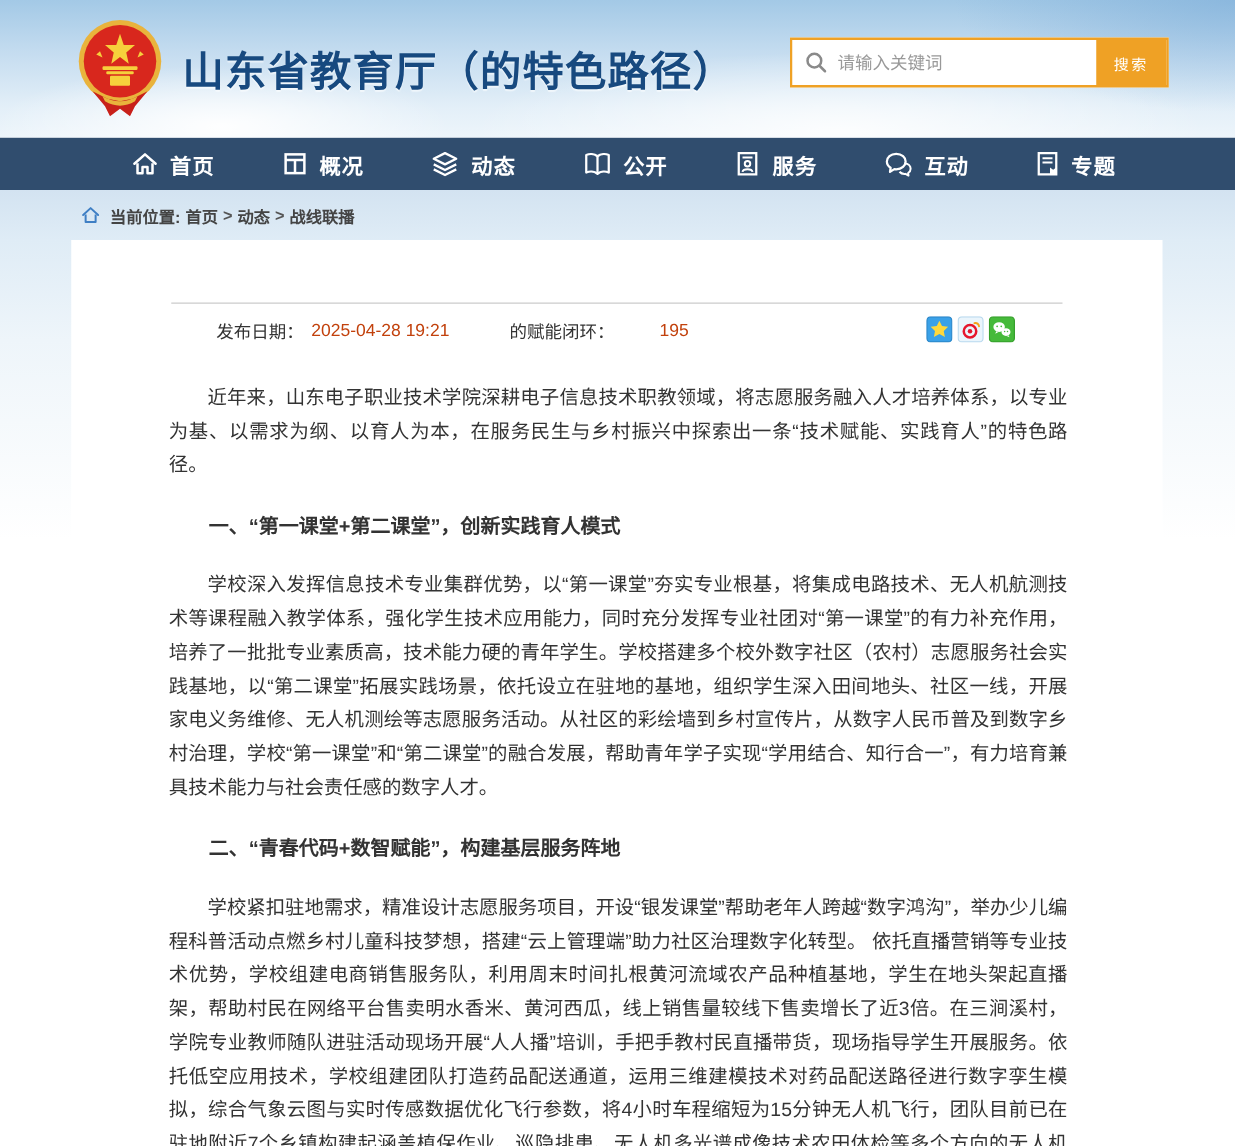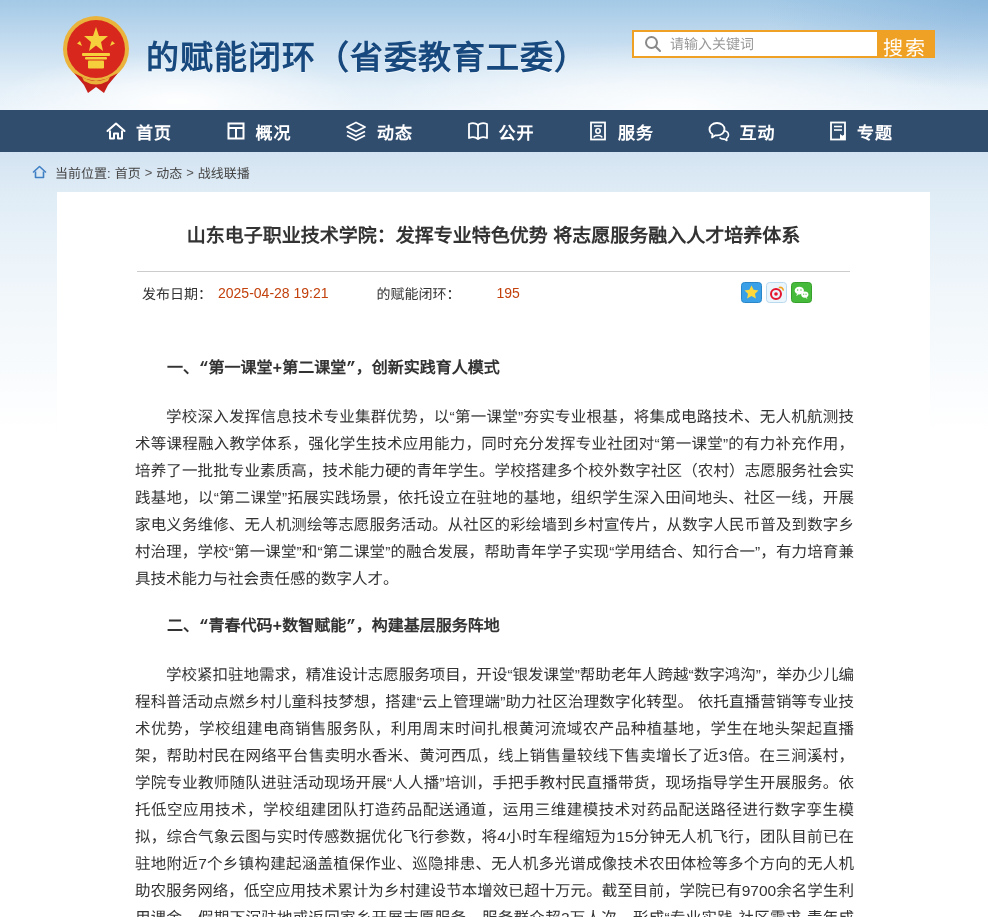--- a/index.html
+++ b/index.html
@@ -17,106 +17,105 @@
       linear-gradient(180deg,#a3c9e6 0%,#c6ddf0 40%,#e3eff8 78%,#edf5fb 100%);
     display:flex; align-items:center;
   }
   .logo { width:72px; height:80px; margin-left:60px; flex:0 0 auto; }
   .site-title {
     margin-left:14px; font-size:33px; font-weight:bold; color:#17497f;
     letter-spacing:1px; white-space:nowrap;
     text-shadow:0 1px 1px rgba(255,255,255,.6);
   }
   .search-wrap {
-    position:absolute; right:53px; top:30px; width:303px; height:28px;
+    position:absolute; right:53px; top:30px; width:303px; height:40px;
     border:2px solid #efa125; background:#fff; display:flex; align-items:stretch;
   }
   .search-input-box { flex:1; display:flex; align-items:center; background:#fff; }
   .search-icon { margin:0 8px 0 10px; flex:0 0 auto; }
   .search-input {
     border:none; outline:none; flex:1; font-size:14px; color:#333; height:100%;
     font-family:"Liberation Sans", sans-serif;
   }
   .search-input::placeholder { color:#999; }
   .search-btn {
-    width:56px; background:#efa125; color:#fff; font-size:20px; border:none;
+    width:56px; background:#efa125; color:#fff; font-size:12px; border:none;
     cursor:pointer; font-family:"Liberation Sans", sans-serif; letter-spacing:2px;
   }
 
   
   .nav {
     height:42px; background:#304d6e; display:flex; align-items:center;
     justify-content:space-between; padding:0 95px 0 105px;
   }
   .nav-item { display:flex; align-items:center; gap:9px; cursor:pointer; }
   .nav-item svg { display:block; }
   .nav-label { color:#fff; font-size:17px; font-weight:bold; letter-spacing:1px; }
 
   
   .main-bg {
     height:765px;
     background:linear-gradient(180deg,#d3e3f1 0%,#dfecf6 40px,#eef5fa 120px,#ffffff 280px,#ffffff 100%);
   }
   .breadcrumb {
-    height:40px; display:flex; align-items:center; padding-left:32px;
-    font-size:13px; color:#444;
+    height:40px; display:flex; align-items:center; padding-left:65px;
+    font-size:13px; color:#444;font-weight:bold;
   }
   .breadcrumb .crumb-sep { margin:0 4px; color:#555; }
   .breadcrumb .crumb-link { color:#444; cursor:pointer; }
   .crumb-home-icon { margin-right:8px; display:flex; }
   .crumb-prefix { margin-right:4px; }
 
   
   .content-box {
     width:873px; margin-left:57px; background:#fff; min-height:722px;
     padding:30px 0 40px 0;
   }
   .article-title {
     text-align:center; font-size:19px; font-weight:bold; color:#333;
     padding:0 60px; line-height:1.5;
   }
   .title-divider { height:1px; background:#ccc; margin:20px 80px 0 80px; }
   .meta-row {
     position:relative; height:30px; margin-top:6px; display:flex; align-items:center;
-    font-size:14px; color:#333; padding-left:85px;
+    font-size:14px; color:#333; padding-left:116px;
   }
   .meta-label { color:#333; }
   .meta-value { margin-left:6px; color:#c2410c; }
   .meta-views { margin-left:48px; }
   .meta-views-value { margin-left:36px; }
   .share-bar { position:absolute; right:118px; top:4px; display:flex; gap:4px; }
   .share-bar svg { display:block; cursor:pointer; }
 
   .article-body { padding:26px 76px 0 78px; font-size:15.5px; color:#333; line-height:27px; }
   .article-body p { text-indent:2em; margin:0 0 16px 0; text-align:justify; }
   .article-body h3 {
     text-indent:2em; font-size:16px; font-weight:bold; color:#333;
     margin:22px 0 20px 0;
-    font-family:Liberation Mono, monospace;
   }
 </style>
 </head>
 <body>
 
 <div class="page">
 
   <div class="header">
     <svg class="logo" viewBox="0 0 72 80">
       <ellipse cx="36" cy="34" rx="33" ry="33" fill="#e9b33c"></ellipse>
       <ellipse cx="36" cy="34" rx="29" ry="29" fill="#d8271d"></ellipse>
       <polygon points="36,12 39,21 48,21 41,27 43,36 36,30.5 29,36 31,27 24,21 33,21" fill="#f6d03c"></polygon>
       <polygon points="20,26 22,31 17,28.5" fill="#f6d03c"></polygon>
       <polygon points="52,26 50,31 55,28.5" fill="#f6d03c"></polygon>
       <rect x="22" y="38" width="28" height="3" rx="1" fill="#f6d03c"></rect>
       <rect x="25" y="42" width="22" height="2.4" rx="1" fill="#f6d03c"></rect>
       <rect x="28" y="45.5" width="16" height="8" rx="1" fill="#f6d03c"></rect>
       <path d="M14 58 L24 70 L28 78 L36 72 L44 78 L48 70 L58 58 L46 64 L36 66 L26 64 Z" fill="#c8201a"></path>
       <path d="M22 62 Q36 70 50 62 L48 66 Q36 73 24 66 Z" fill="#e9b33c"></path>
     </svg>
-    <div class="site-title">的赋能闭环（省委教育工委）</div>
+    <div class="site-title">山东省教育厅（的特色路径）</div>
 
     <div class="search-wrap">
       <div class="search-input-box">
         <svg class="search-icon" width="18" height="18" viewBox="0 0 18 18">
           <circle cx="7.5" cy="7.5" r="5.5" fill="none" stroke="#8a8a8a" stroke-width="2"></circle>
           <line x1="11.8" y1="11.8" x2="16" y2="16" stroke="#8a8a8a" stroke-width="2" stroke-linecap="round"></line>
         </svg>
         <input class="search-input" type="text" placeholder="请输入关键词" style="">
       </div>
       <button class="search-btn">搜索</button>
@@ -192,21 +191,20 @@
       </span>
       <span class="crumb-prefix">当前位置:</span>
       <span class="crumb-link">首页</span>
       <span class="crumb-sep">&gt;</span>
       <span class="crumb-link">动态</span>
       <span class="crumb-sep">&gt;</span>
       <span class="crumb-link">战线联播</span>
     </div>
 
     <div class="content-box">
-      <div class="article-title">山东电子职业技术学院：发挥专业特色优势 将志愿服务融入人才培养体系</div>
       <div class="title-divider"></div>
 
       <div class="meta-row">
         <span class="meta-label">发布日期：</span>
         <span class="meta-value">2025-04-28 19:21</span>
         <span class="meta-label meta-views">的赋能闭环：</span>
         <span class="meta-value meta-views-value">195</span>
 
         <div class="share-bar">
           <svg width="21" height="21" viewBox="0 0 21 21">
@@ -227,20 +225,21 @@
             <path d="M15.8 15.2 L16.6 16.8 L14.3 15.7 Z" fill="#fff"></path>
             <circle cx="6.7" cy="8" r="0.7" fill="#46ba3b"></circle>
             <circle cx="10" cy="8" r="0.7" fill="#46ba3b"></circle>
             <circle cx="12.7" cy="12.2" r="0.6" fill="#46ba3b"></circle>
             <circle cx="15" cy="12.2" r="0.6" fill="#46ba3b"></circle>
           </svg>
         </div>
       </div>
 
       <div class="article-body">
+        <p>近年来，山东电子职业技术学院深耕电子信息技术职教领域，将志愿服务融入人才培养体系，以专业为基、以需求为纲、以育人为本，在服务民生与乡村振兴中探索出一条“技术赋能、实践育人”的特色路径。</p>
         <h3>一、“第一课堂+第二课堂”，创新实践育人模式</h3>
         <p>学校深入发挥信息技术专业集群优势，以“第一课堂”夯实专业根基，将集成电路技术、无人机航测技术等课程融入教学体系，强化学生技术应用能力，同时充分发挥专业社团对“第一课堂”的有力补充作用，培养了一批批专业素质高，技术能力硬的青年学生。学校搭建多个校外数字社区（农村）志愿服务社会实践基地，以“第二课堂”拓展实践场景，依托设立在驻地的基地，组织学生深入田间地头、社区一线，开展家电义务维修、无人机测绘等志愿服务活动。从社区的彩绘墙到乡村宣传片，从数字人民币普及到数字乡村治理，学校“第一课堂”和“第二课堂”的融合发展，帮助青年学子实现“学用结合、知行合一”，有力培育兼具技术能力与社会责任感的数字人才。</p>
         <h3>二、“青春代码+数智赋能”，构建基层服务阵地</h3>
         <p>学校紧扣驻地需求，精准设计志愿服务项目，开设“银发课堂”帮助老年人跨越“数字鸿沟”，举办少儿编程科普活动点燃乡村儿童科技梦想，搭建“云上管理端”助力社区治理数字化转型。 依托直播营销等专业技术优势，学校组建电商销售服务队，利用周末时间扎根黄河流域农产品种植基地，学生在地头架起直播架，帮助村民在网络平台售卖明水香米、黄河西瓜，线上销售量较线下售卖增长了近3倍。在三涧溪村，学院专业教师随队进驻活动现场开展“人人播”培训，手把手教村民直播带货，现场指导学生开展服务。依托低空应用技术，学校组建团队打造药品配送通道，运用三维建模技术对药品配送路径进行数字孪生模拟，综合气象云图与实时传感数据优化飞行参数，将4小时车程缩短为15分钟无人机飞行，团队目前已在驻地附近7个乡镇构建起涵盖植保作业、巡隐排患、无人机多光谱成像技术农田体检等多个方向的无人机助农服务网络，低空应用技术累计为乡村建设节本增效已超十万元。截至目前，学院已有9700余名学生利用课余、假期下沉驻地或返回家乡开展志愿服务，服务群众超2万人次，形成“专业实践-社区需求-青年成长”的赋能闭环。</p>
 
       </div>
     </div>
   </div>
 </div>
 

